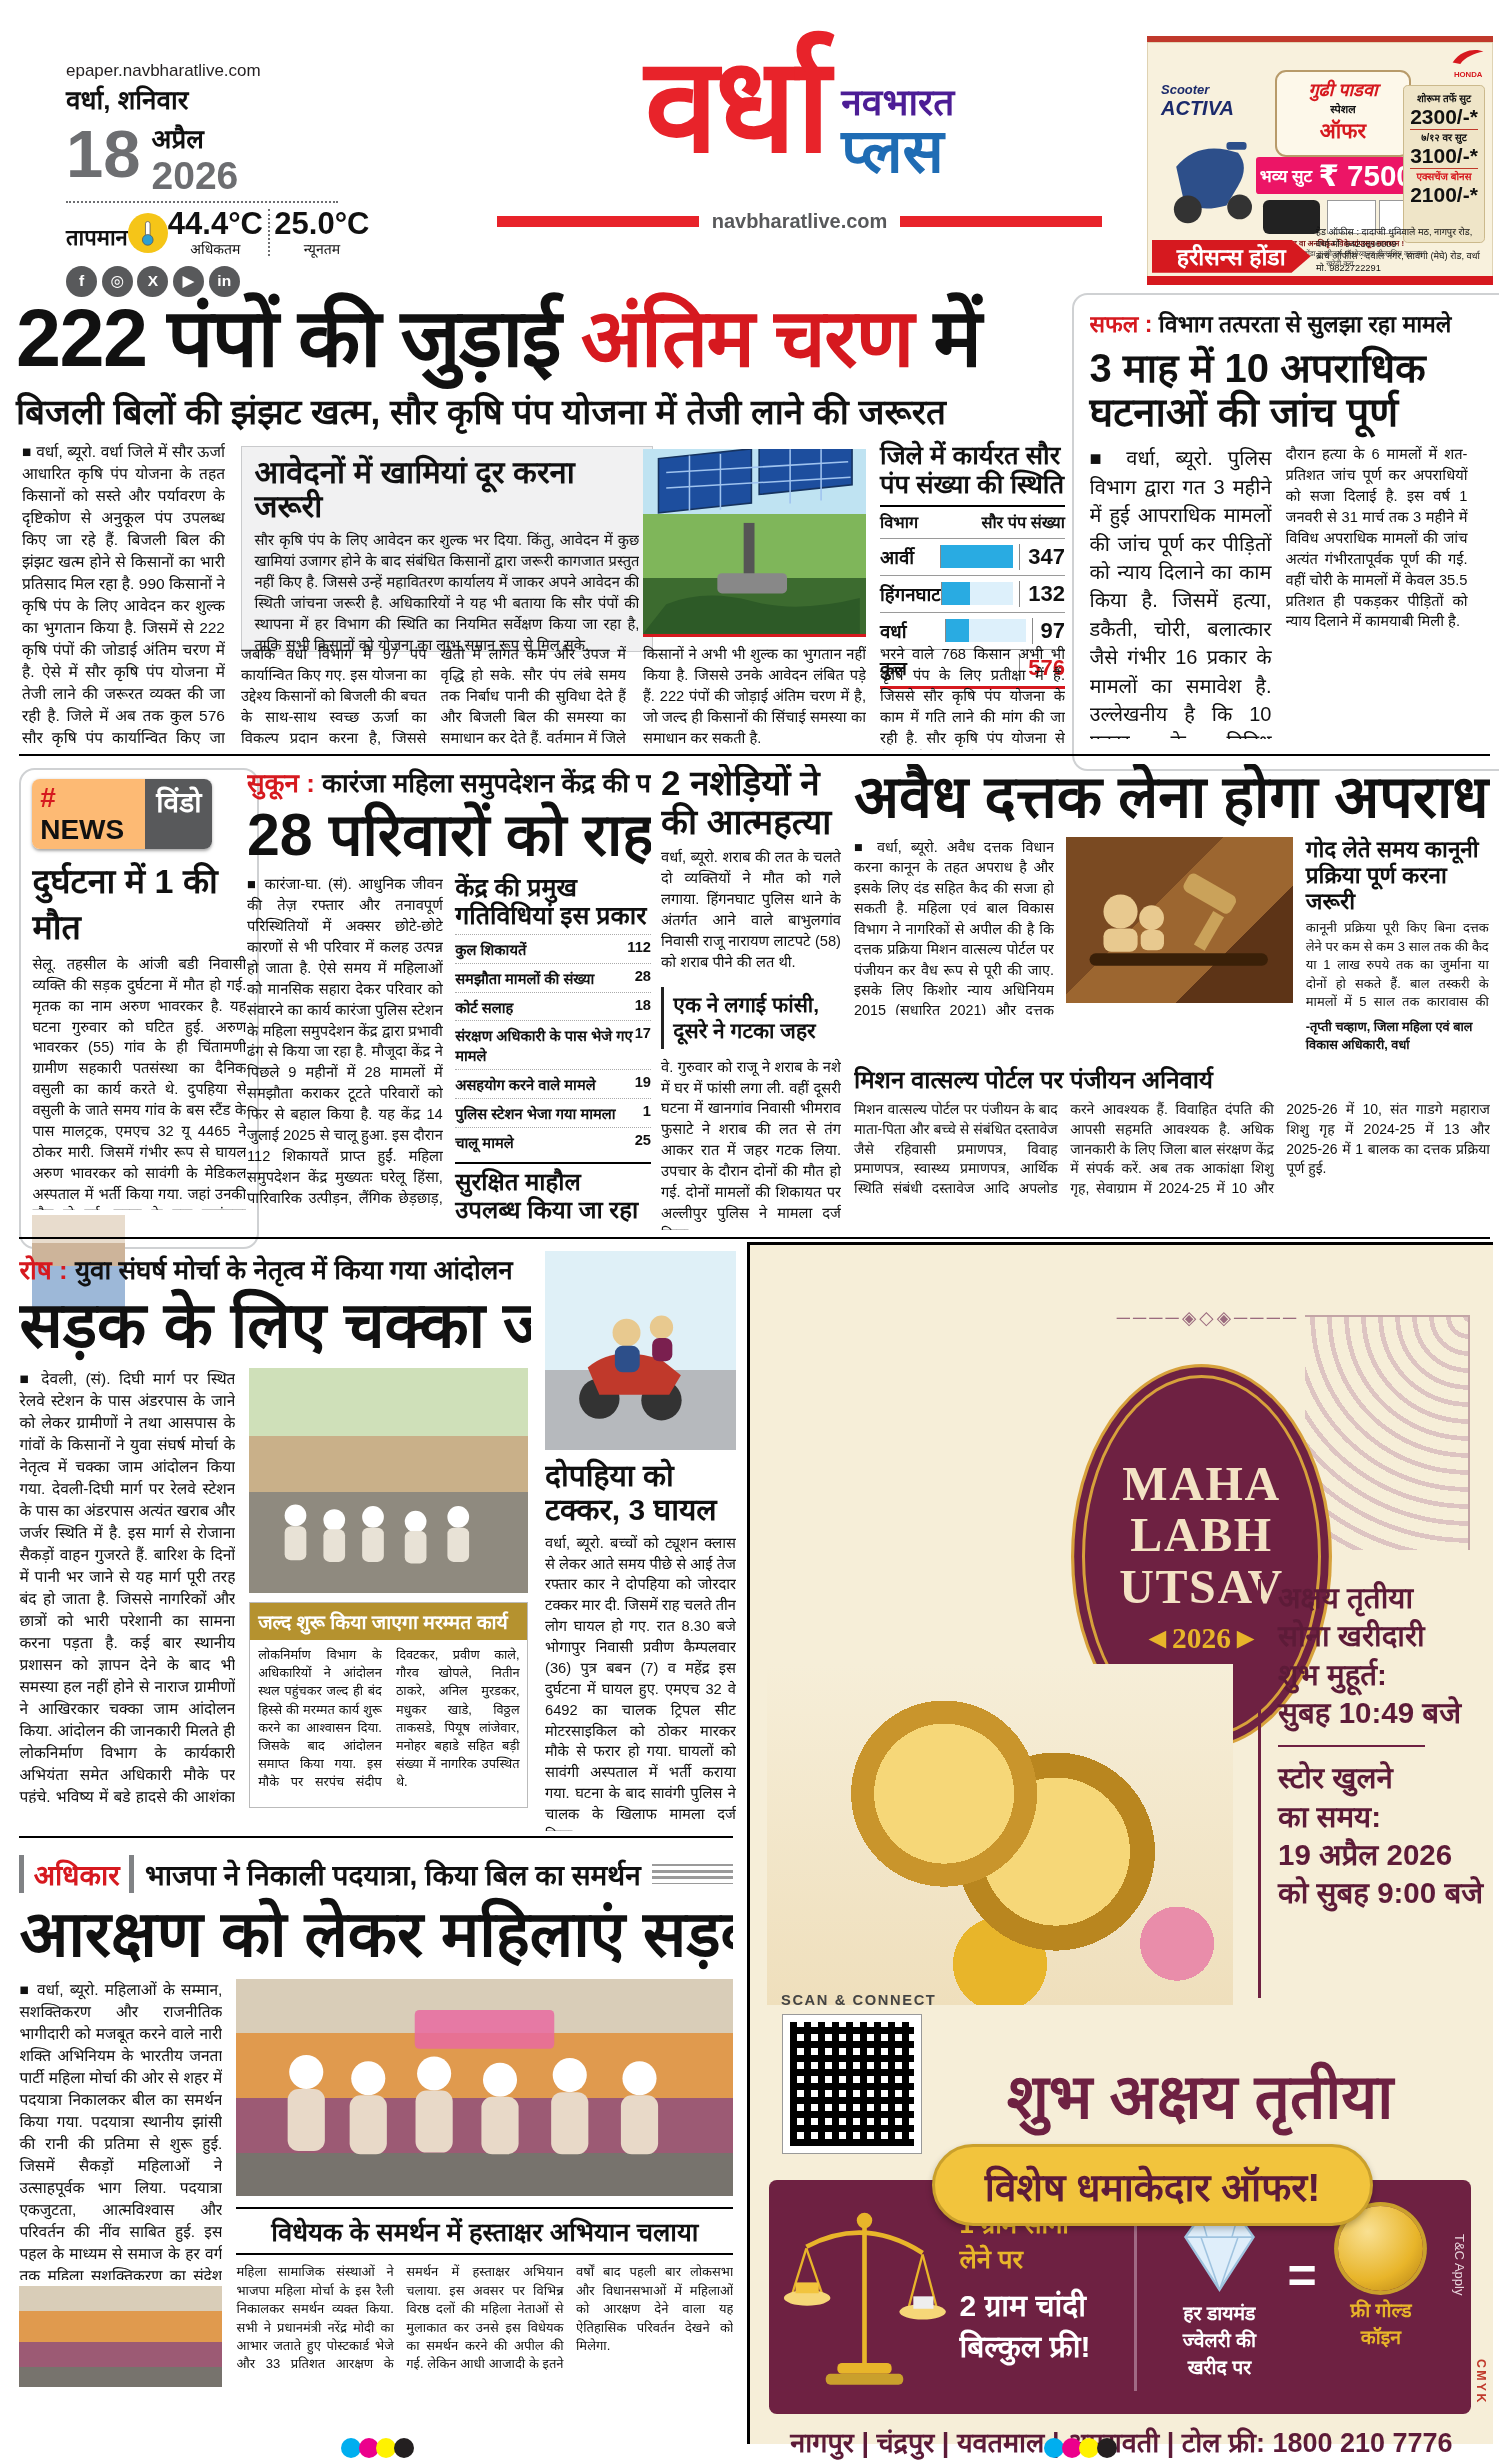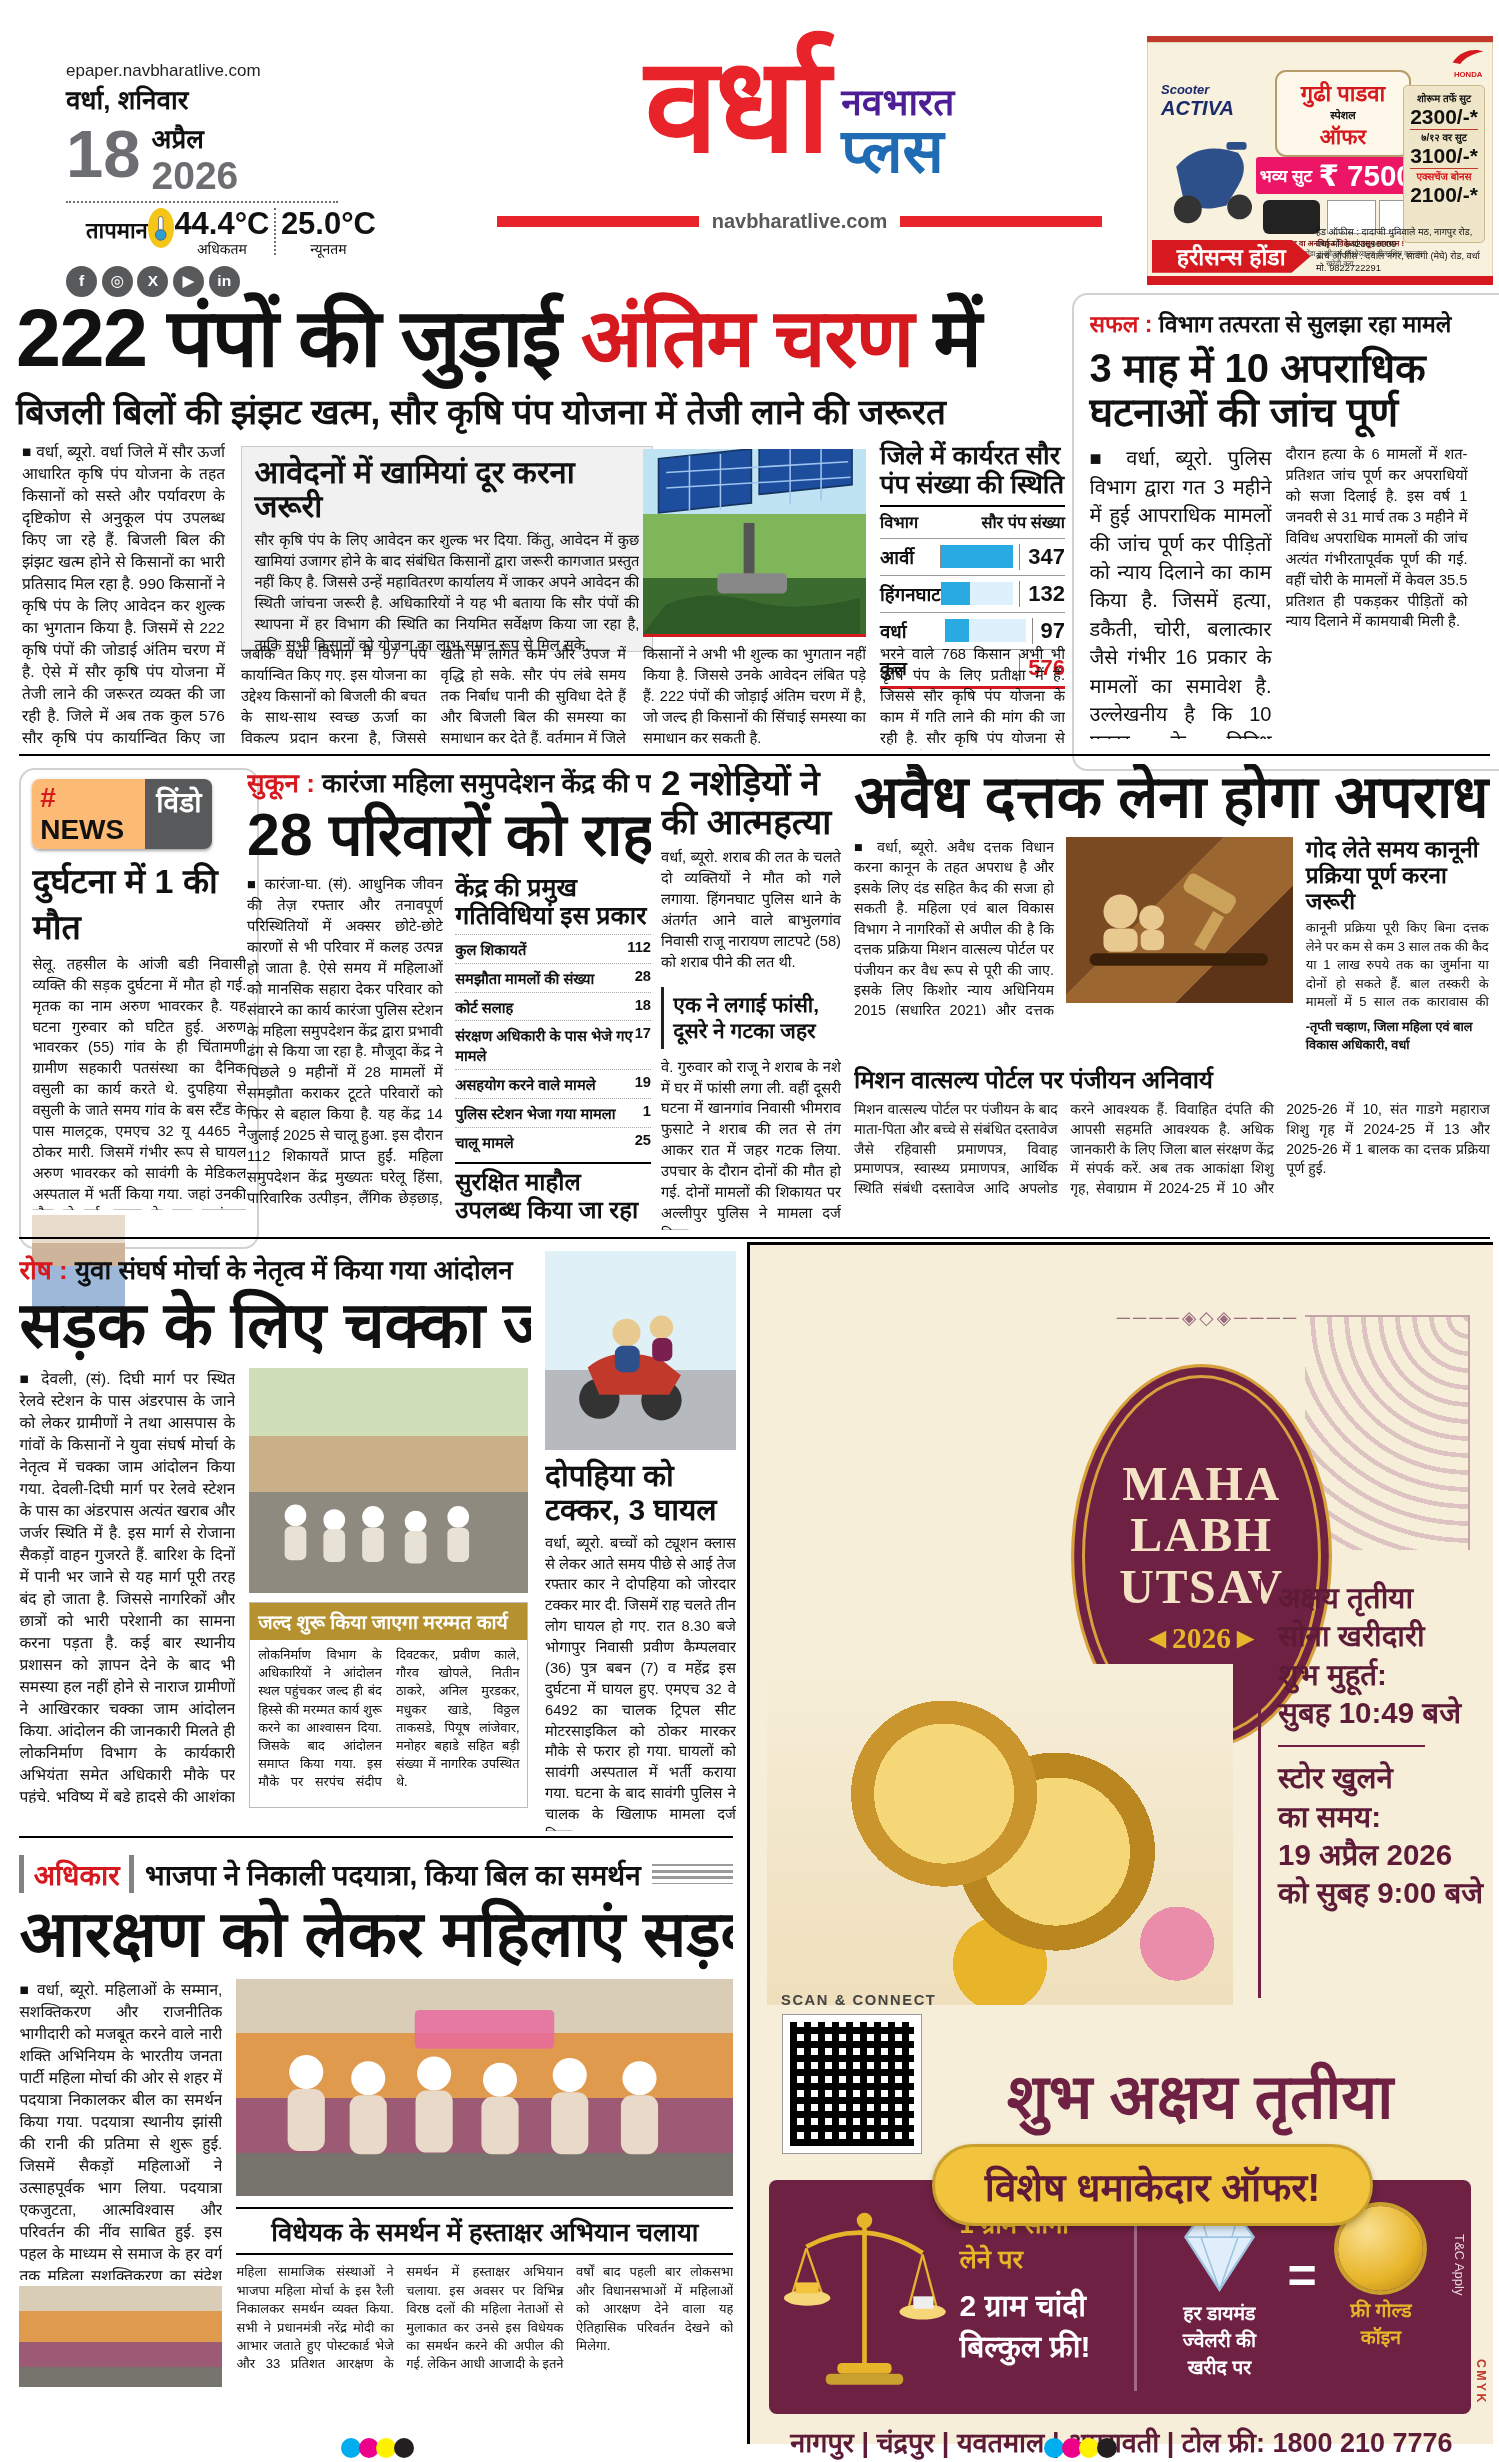--- a/index.html
+++ b/index.html
@@ -14,21 +14,21 @@
   .kick{font-size:26px;font-weight:bold;white-space:nowrap;overflow:hidden;}
   .hrline{position:absolute;background:#000;height:2.3px;}
   .photo{background:#ddd;position:relative;overflow:hidden;}
   
   .url{font-size:17px;color:#231f20;}
   .city{font-size:26px;font-weight:bold;}
   .bigday{font-size:67px;font-weight:bold;color:#6d6e71;line-height:1;}
   .month{font-size:26px;font-weight:bold;}
   .year{font-size:39px;font-weight:bold;color:#6d6e71;line-height:1;}
   .dotline{border-top:2.3px dotted #6d6e71;}
-  .temp{display:flex;align-items:flex-start;gap:0;margin-left:20px;}
+  .temp{display:flex;align-items:center;gap:0;}
   .tcirc{width:40px;height:40px;border-radius:50%;background:#f5c518;display:flex;align-items:center;justify-content:center;}
   .tval{font-size:31px;font-weight:bold;line-height:1;}
   .tsub{font-size:14px;text-align:center;}
   .social{display:flex;gap:4.7px;}
   .soc{width:31px;height:31px;border-radius:50%;background:#58595b;color:#fff;font-weight:bold;
        display:flex;align-items:center;justify-content:center;font-size:15.5px;}
   
   .logo-main{font-size:132px;font-weight:bold;color:#e8232a;line-height:.9;letter-spacing:-3.1px;}
   .logo-sub1{font-size:37px;font-weight:bold;color:#4c1d95;line-height:1;}
   .logo-sub2{font-size:61px;font-weight:bold;color:#1f6cb4;line-height:1;}
@@ -166,21 +166,21 @@
     </div>
     <div class="abs" style="left:6.2px;top:78px;width:116px;height:109px;">
       <svg width="116" height="109" viewBox="0 0 150 140">
           <path d="M30 60 Q55 30 95 38 L110 42 Q125 60 110 85 L95 110 Q60 120 40 105 Z" fill="#2d4f8a"></path>
           <circle cx="45" cy="115" r="18" fill="#333"></circle>
           <circle cx="112" cy="112" r="16" fill="#333"></circle>
           <rect x="95" y="28" width="26" height="10" rx="4" fill="#2d4f8a"></rect>
         </svg>
     </div>
     <div class="abs" style="left:128px;top:28px;width:132px;height:78px;border:2.3px double #b89b6a;border-radius:11px;background:#fdf8ea;text-align:center;padding-top:4.7px;">
-      <div class="b red" style="font-size:22px;">गुढी पाडवा</div>
+      <div class="b red" style="font-size:18px;font-style:italic;">गुढी पाडवा</div>
       <div class="b" style="font-size:11px;">स्पेशल</div>
       <div class="b red" style="font-size:21px;">ऑफर</div>
     </div>
     <div class="abs pinkban" style="left:109px;top:115px;width:172px;height:37px;">
       <span class="b" style="font-size:17px;">भव्य सुट</span>
       <span class="b" style="font-size:29.5px;">₹ 7500*</span>
     </div>
     <div class="abs" style="left:116px;top:158px;width:57px;height:34px;background:#222;border-radius:6.2px;"></div>
     <div class="abs" style="left:180px;top:158px;width:101px;height:34px;display:flex;gap:3.1px;">
       <div style="flex:1;border:0.8px solid #999;background:#fff;"></div>

